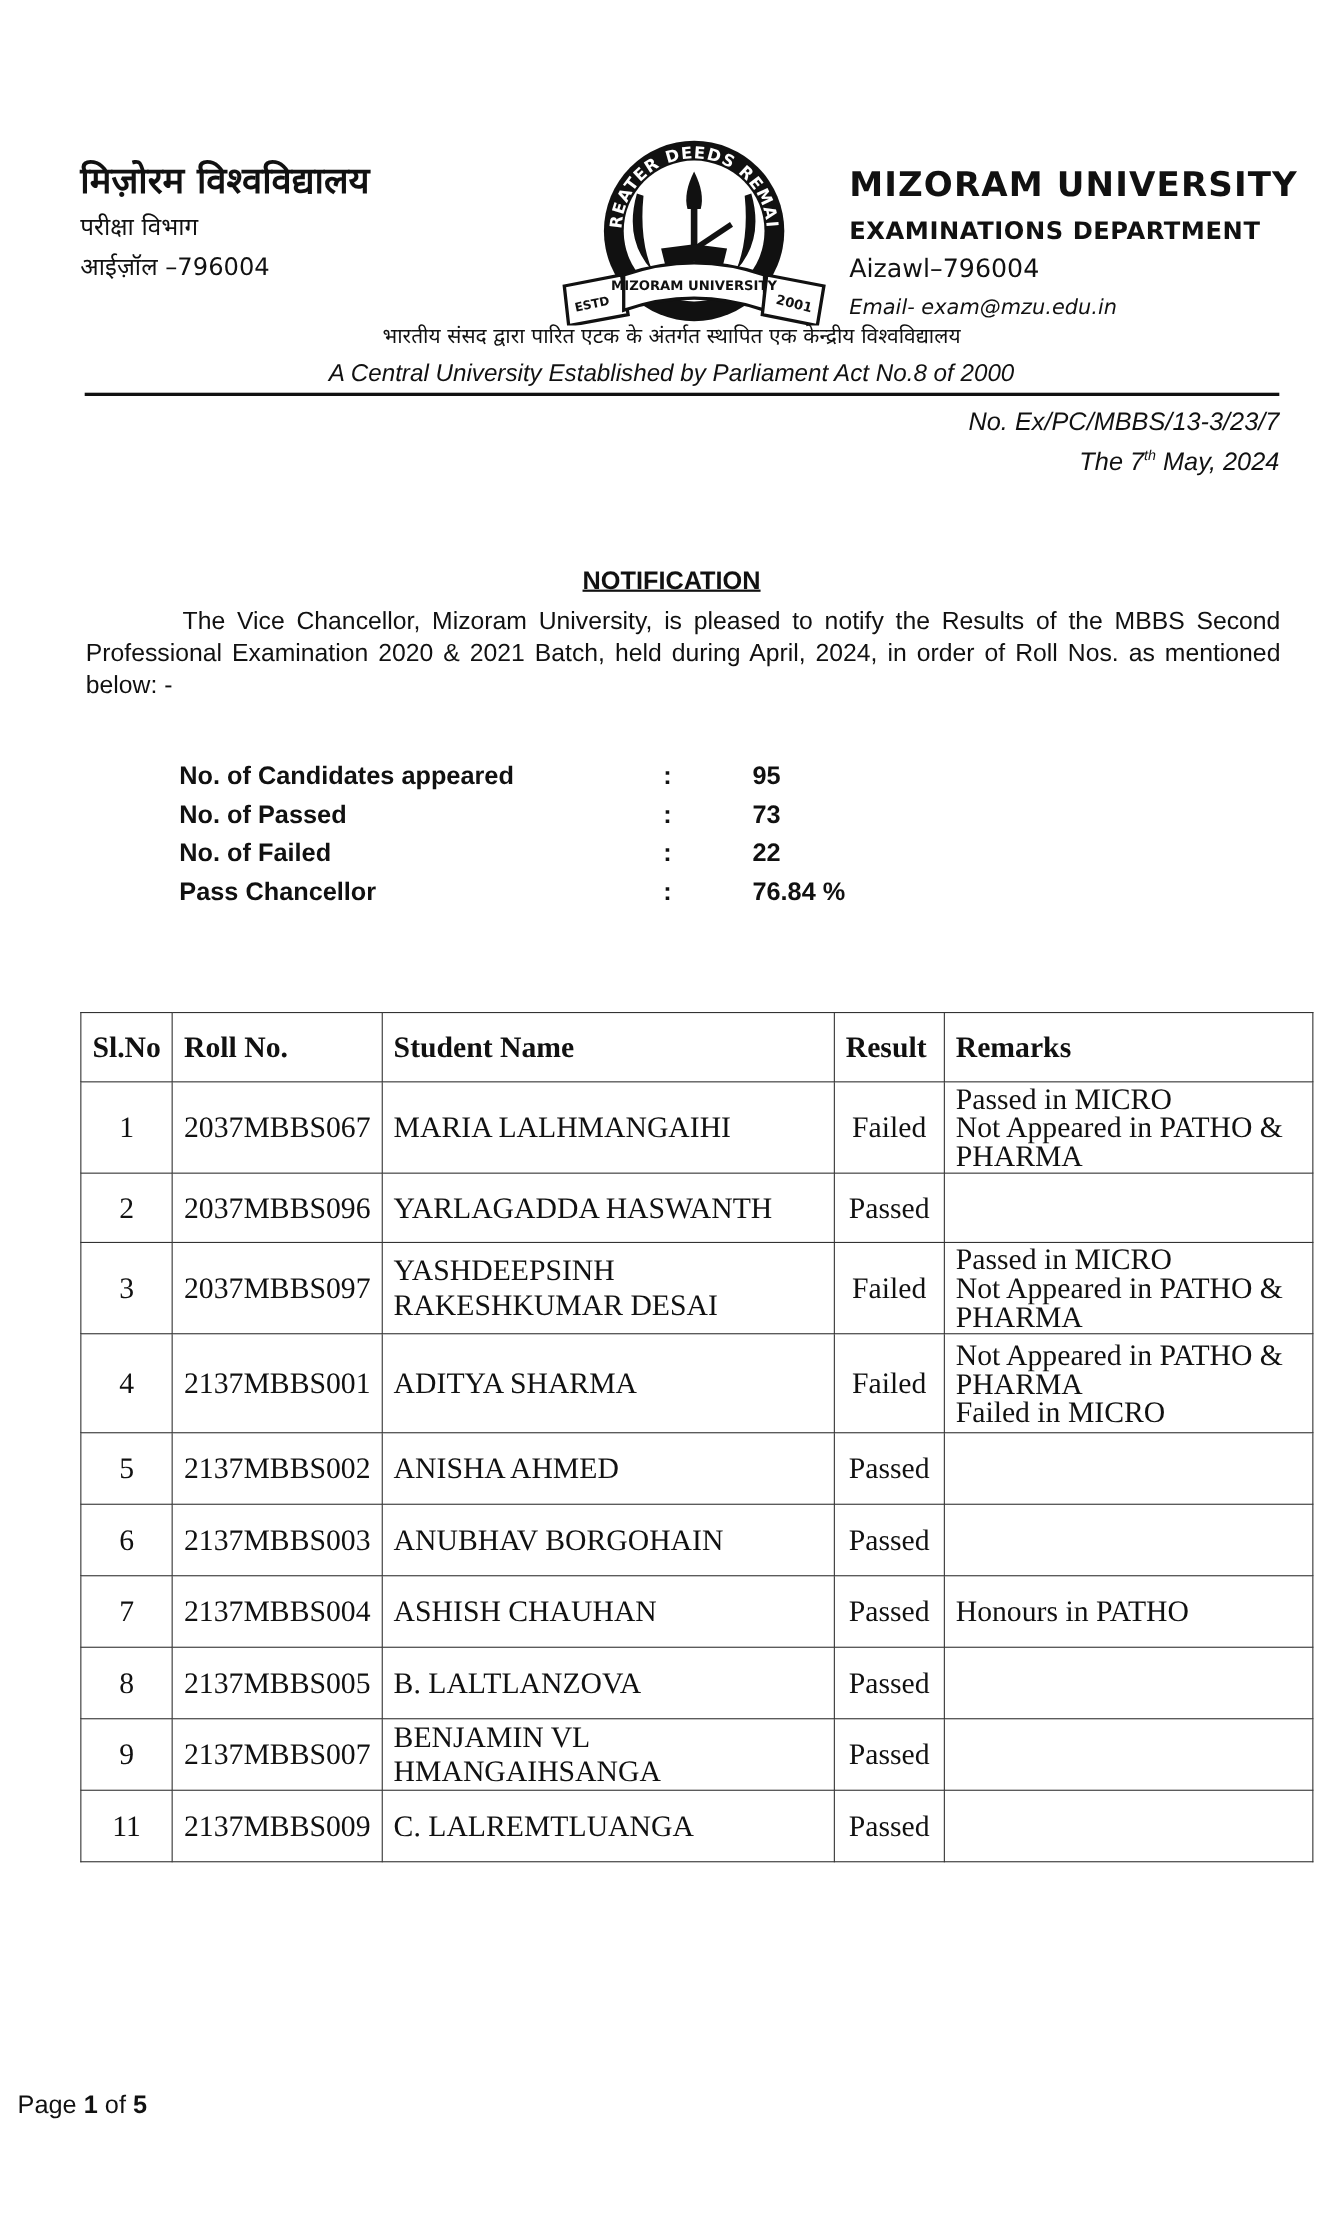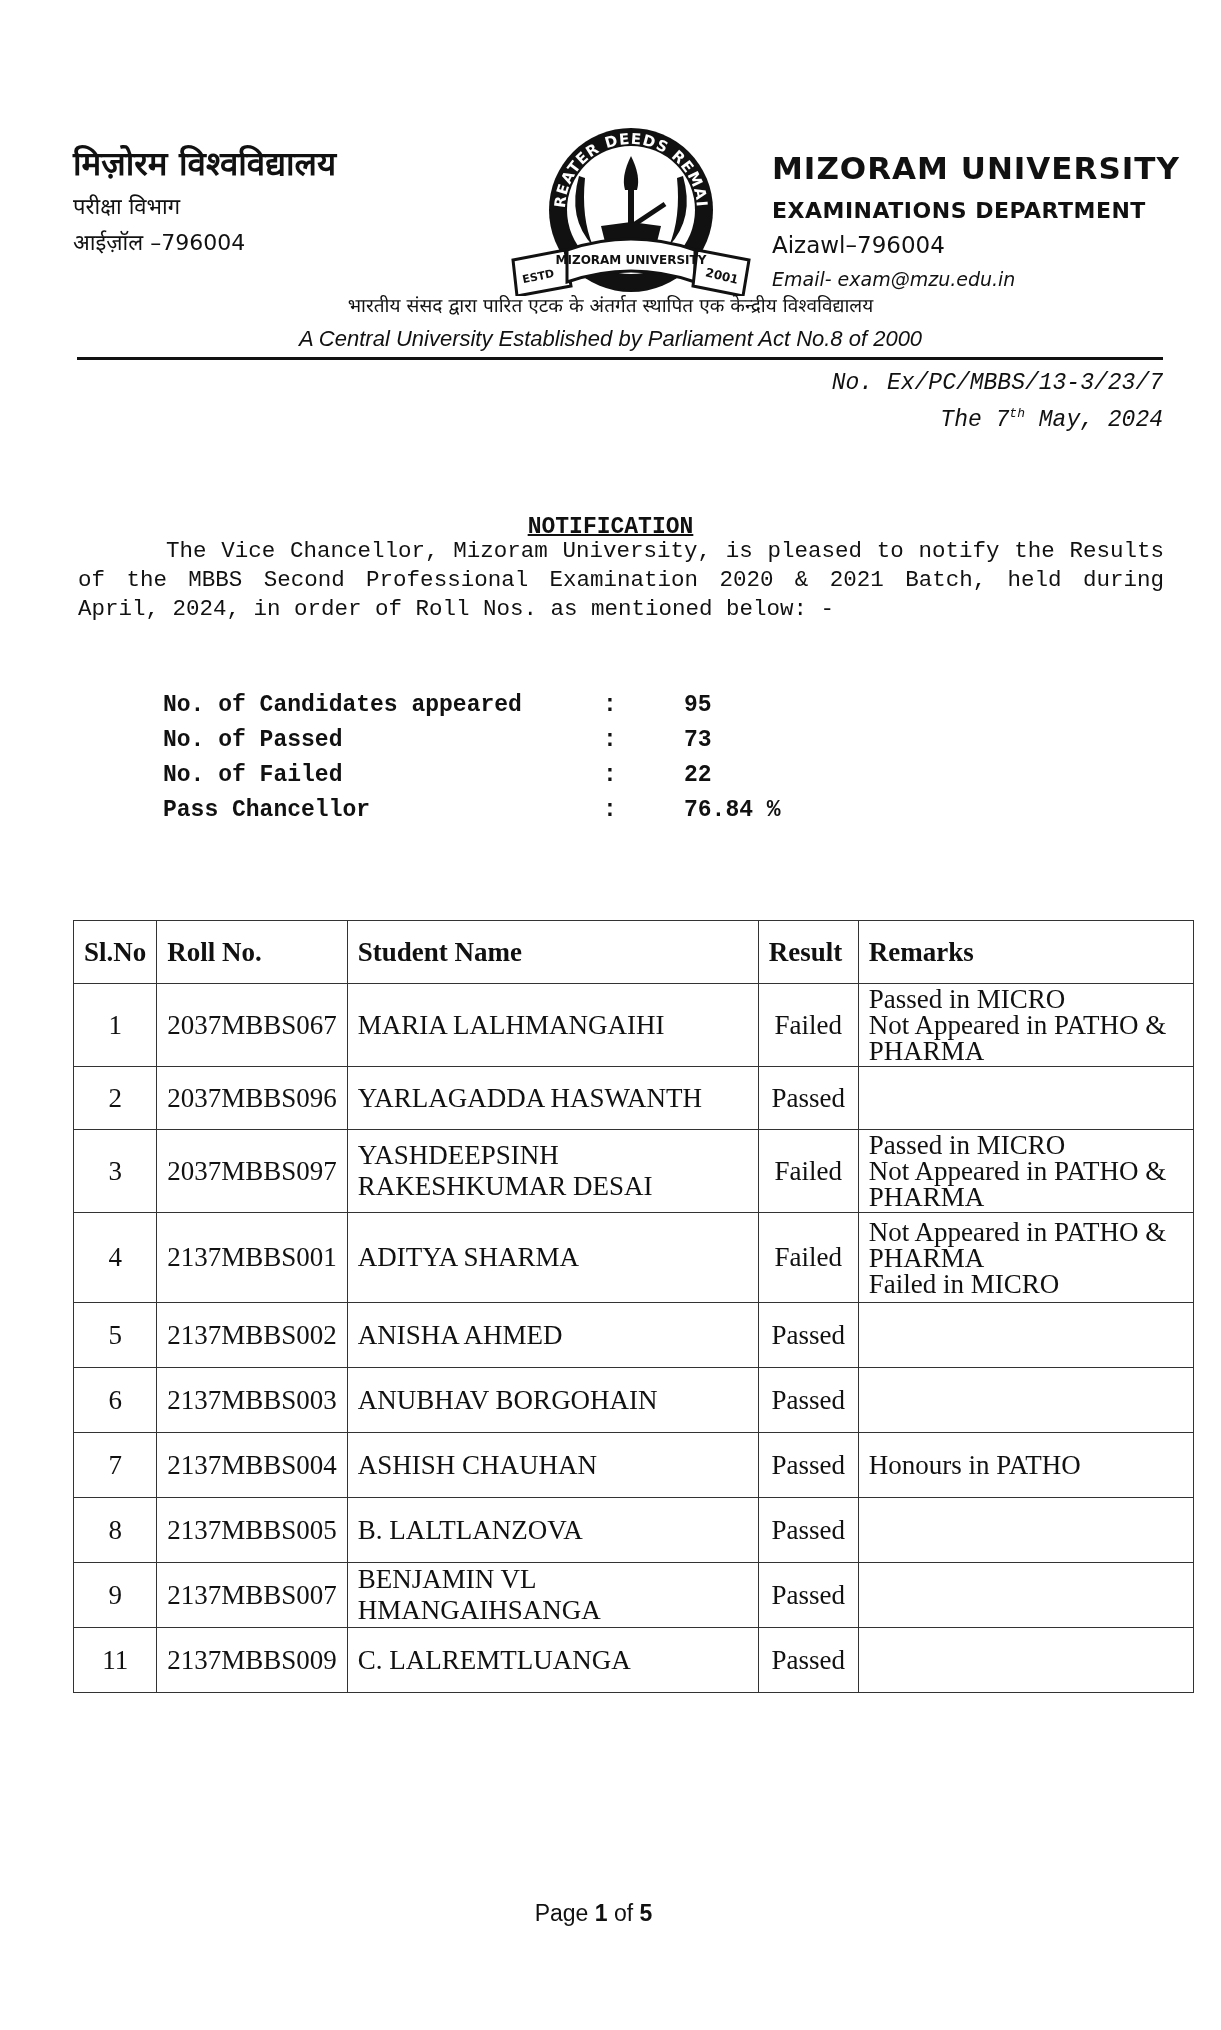--- a/index.html
+++ b/index.html
@@ -1,37 +1,37 @@
 <!DOCTYPE html>
 <html><head>
 <meta charset="utf-8">
 <style>
   html, body { margin:0; padding:0; background:#ffffff; }
   body { width:1221px; height:2030px; position:relative; overflow:hidden; color:#111; }
   .abs { position:absolute; }
   .sans { font-family: "DejaVu Sans", sans-serif; }
   .lsans { font-family: "Liberation Sans", sans-serif; }
-  .serif { font-family: Liberation Mono, monospace; }
+  .serif { font-family: Liberation Sans, sans-serif; }
 
   .hin-title { left:73px; top:140px; font-size:33px; font-weight:bold; }
   .hin-line { left:73px; font-size:22px; }
   .en-title { left:772px; top:150px; font-size:31px; font-weight:bold; letter-spacing:1px; }
   .en-dept { left:772px; top:198px; font-size:22px; font-weight:bold; letter-spacing:0.5px; }
   .en-city { left:772px; top:232px; font-size:23px; }
   .en-email { left:772px; top:268px; font-size:19px; font-style:italic; }
   .hin-central { left:0; width:1221px; text-align:center; top:292px; font-size:19px; padding-left:0; }
   .en-central { left:0; width:1221px; text-align:center; top:326px; font-size:22px; font-style:italic; }
   .rule { left:77px; top:357px; width:1086px; height:3px; background:#111; }
   .ref { right:58px; top:370px; font-size:23px; font-style:italic; text-align:right; }
   .date { right:58px; top:406px; font-size:23px; font-style:italic; text-align:right; }
   .date sup { font-size:13px; }
 
   .notif { left:0; width:1221px; text-align:center; top:514px; font-size:23px; font-weight:bold; }
   .notif span { text-decoration:underline; text-decoration-thickness:2px; }
-  .para { left:78px; width:1086px; top:537px; font-size:22.5px; line-height:29px; text-align:justify; text-indent:88px; }
+  .para { left:78px; width:1086px; top:550px; font-size:22.5px; line-height:29px; text-align:justify; text-indent:88px; }
 
   .stats { left:163px; top:692px; font-size:23px; font-weight:bold; }
   .stat-row { position:relative; height:35px; }
   .stat-label { position:absolute; left:0; white-space:nowrap; }
   .stat-colon { position:absolute; left:440px; }
   .stat-val { position:absolute; left:521px; white-space:nowrap; }
 
   table.results { position:absolute; left:73px; top:920px; width:1121px; border-collapse:collapse; font-family:"Liberation Serif", serif; font-size:27px; }
   table.results th, table.results td { border:1.5px solid #333; padding:0 10px; vertical-align:middle; }
   table.results th { font-weight:bold; height:62px; text-align:left; }
@@ -41,21 +41,21 @@
   th.c-name, td.c-name { width:390px; }
   th.c-res, td.c-res { width:79px; text-align:center; }
   th.c-rem, td.c-rem { text-align:left; }
   td.c-rem { line-height:26px; }
   tr.h3 td { height:82px; }
   tr.h2 td { height:62px; }
   tr.h3b td { height:89px; }
   tr.hs td { height:64px; }
   .rem-line { display:block; }
 
-  .pagenum { left:0; width:1187px; text-align:center; top:1900px; font-size:23px; }
+  .pagenum { left:16px; width:1187px; text-align:left; top:1900px; font-size:23px; }
   .pagenum b { font-weight:bold; }
 
   .logo { left:505px; top:118px; width:250px; height:178px; }
 </style>
 </head>
 <body>
 
 <div class="abs sans hin-title">मिज़ोरम विश्वविद्यालय</div>
 <div class="abs sans hin-line" style="top:190px;">परीक्षा विभाग</div>
 <div class="abs sans hin-line" style="top:226px;">आईज़ॉल –796004</div>

